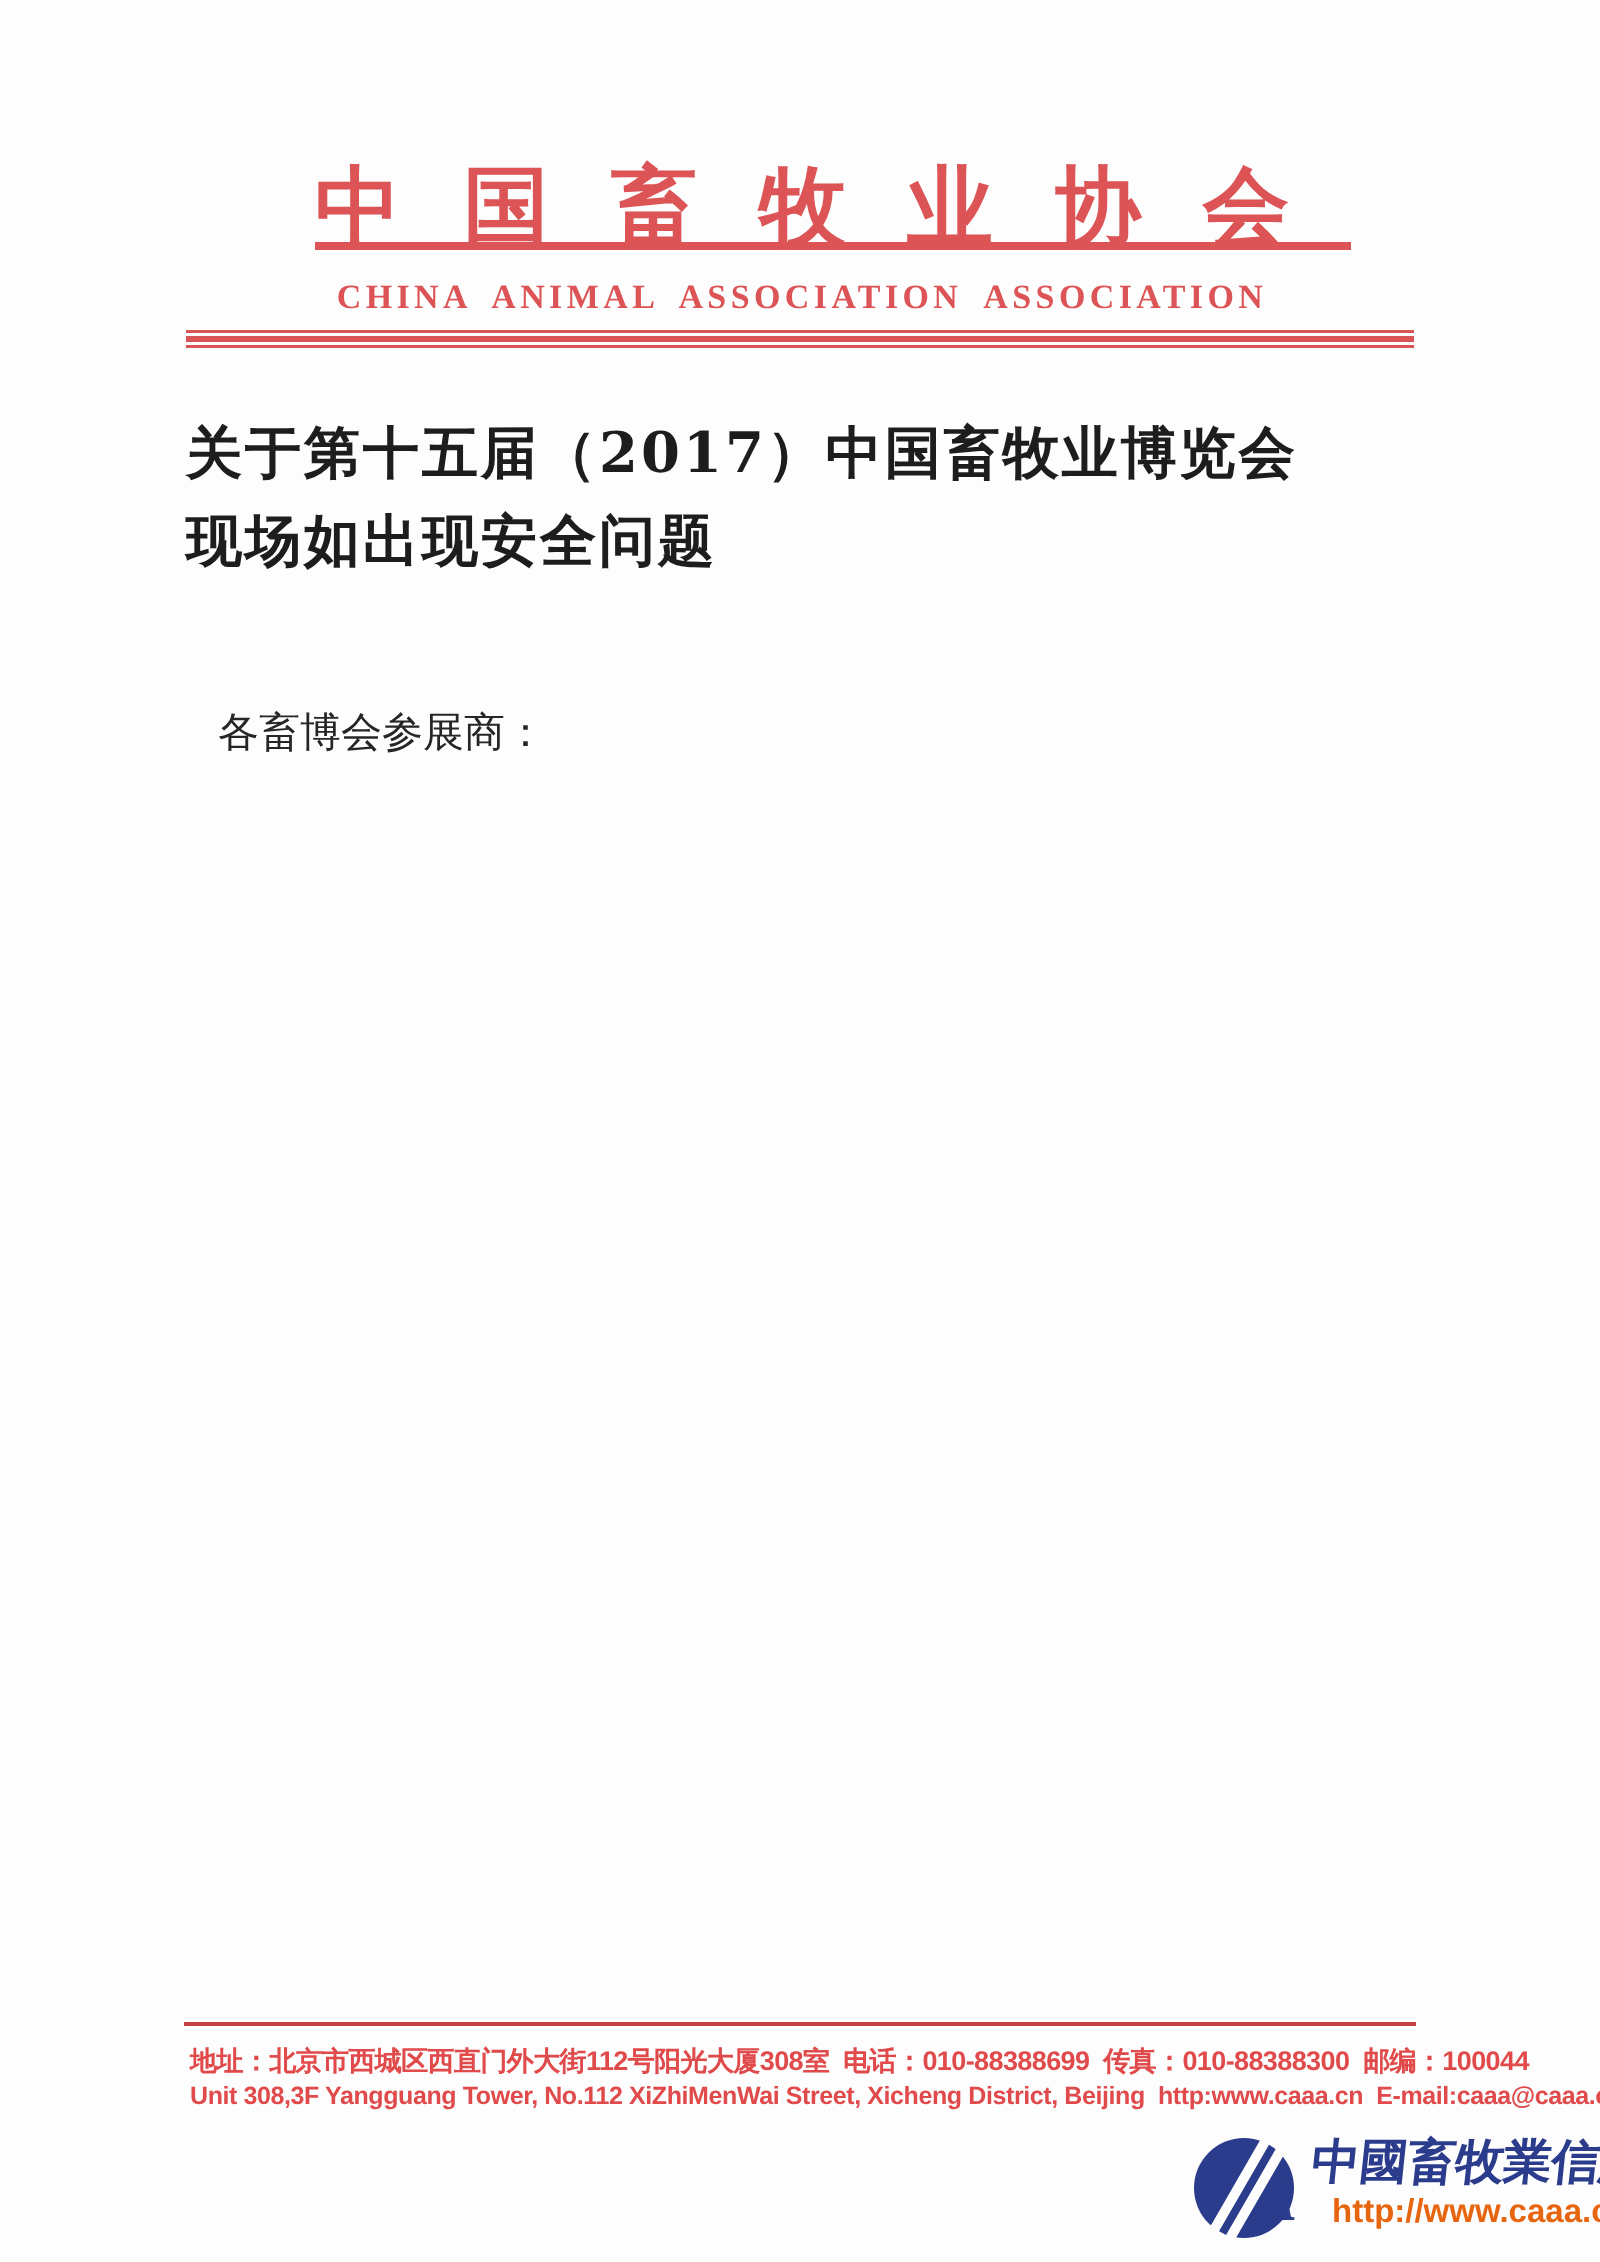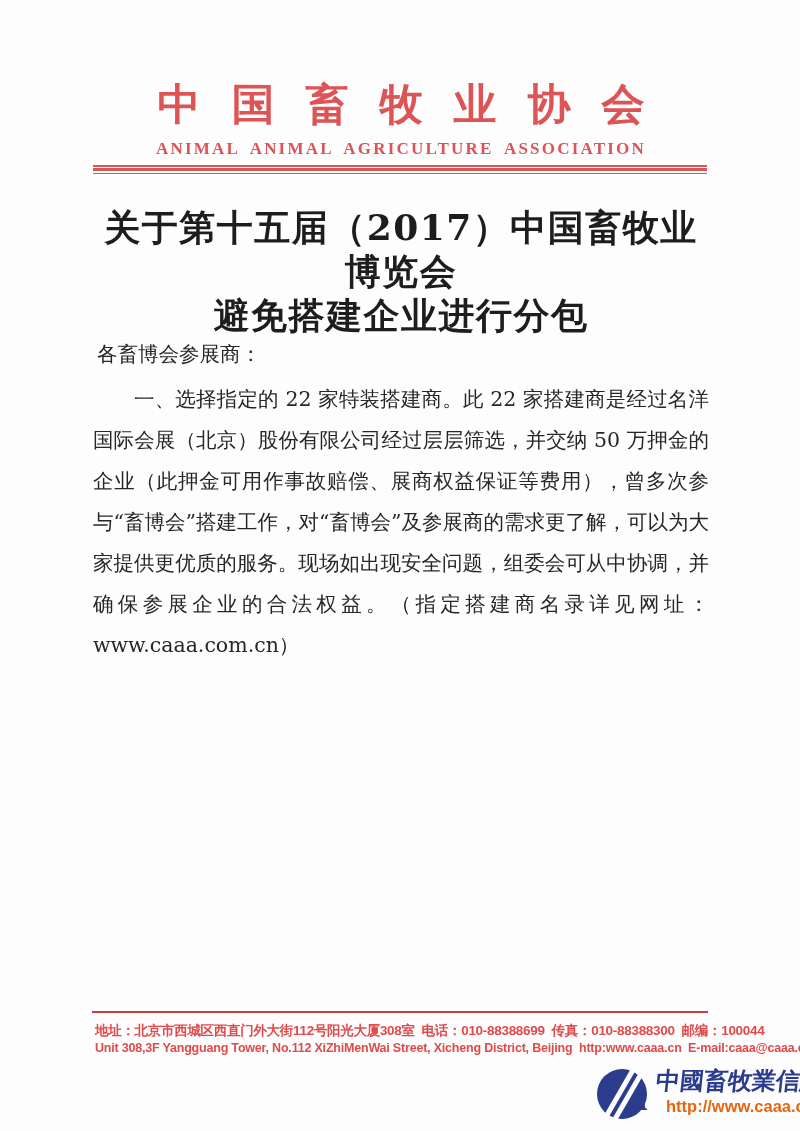--- a/index.html
+++ b/index.html
@@ -18,20 +18,21 @@
     top: 76px; left: 93px; width: 616px;
     text-align: center;
     font-size: 43px;
     font-weight: 700;
     color: #dc5456;
     letter-spacing: 31px;
     padding-left: 31px;
     box-sizing: border-box;
     line-height: 56px;
     white-space: nowrap;
+    text-decoration: underline;
   }
   .org-en {
     position: absolute;
     top: 139px; left: 93px; width: 616px;
     text-align: center;
     font-family: "Liberation Serif", serif;
     font-size: 17px;
     font-weight: 700;
     color: #dc5456;
     letter-spacing: 2.2px;
@@ -46,37 +47,37 @@
       #fdfdfd 1.5px, #fdfdfd 3px,
       #d95557 3px,  #d95557 6px,
       #fdfdfd 6px,  #fdfdfd 7.5px,
       #d95557 7.5px, #d95557 9px);
   }
   
   .notice-title {
     position: absolute;
     top: 205px; left: 93px; width: 616px;
     margin: 0;
-    text-align: center;
-    font-size: 36px;
+    text-align: left;
+    font-size: 28px;
     font-weight: 600;
     line-height: 44px;
     letter-spacing: 1.5px;
     color: #1d1d1d;
   }
   
   .body-block {
     position: absolute;
     top: 330px; left: 93px; width: 616px;
     font-size: 20.5px;
     line-height: 41px;
     color: #262626;
     text-align: justify;
   }
-  .salutation { margin: 4px; }
+  .salutation { margin: 16px; }
   .para { margin: 0; text-indent: 2em; }
   
   .footer-rule {
     position: absolute;
     top: 1011px; left: 92px; width: 616px; height: 2px;
     background: #c23e40;
   }
   .footer-cn {
     position: absolute;
     top: 1022px; left: 95px;
@@ -123,31 +124,30 @@
     padding-left: 10px;
     line-height: 20px;
   }
 </style>
 </head>
 <body>
 
 <div class="page">
 
   <div class="org-cn">中国畜牧业协会</div>
-  <div class="org-en">ANIMAL ANIMAL AGRICULTURE ASSOCIATION</div>
+  <div class="org-en">CHINA ANIMAL ASSOCIATION ASSOCIATION</div>
   <div class="rule-triple"></div>
 
   <h1 class="notice-title">
     <span>关于第十五届（2017）中国畜牧业博览会</span><br>
-    <span>避免搭建企业进行分包</span>
+    <span>现场如出现安全问题</span>
   </h1>
 
   <div class="body-block">
     <p class="salutation">各畜博会参展商：</p>
-    <p class="para">一、选择指定的 22 家特装搭建商。此 22 家搭建商是经过名洋国际会展（北京）股份有限公司经过层层筛选，并交纳 50 万押金的企业（此押金可用作事故赔偿、展商权益保证等费用），曾多次参与“畜博会”搭建工作，对“畜博会”及参展商的需求更了解，可以为大家提供更优质的服务。现场如出现安全问题，组委会可从中协调，并确保参展企业的合法权益。（指定搭建商名录详见网址：www.caaa.com.cn）</p>
   </div>
 
   <div class="footer-rule"></div>
   <div class="footer-cn">地址：北京市西城区西直门外大街112号阳光大厦308室  电话：010-88388699  传真：010-88388300  邮编：100044</div>
   <div class="footer-en">Unit 308,3F Yangguang Tower, No.112 XiZhiMenWai Street, Xicheng District, Beijing  http:www.caaa.cn  E-mail:caaa@caaa.cn</div>
 
   <div class="site-logo">
     <span class="emblem">
       <svg width="58" height="56" viewBox="0 0 58 56">
         <circle cx="26" cy="28" r="25" fill="#2b3c8c"></circle>

